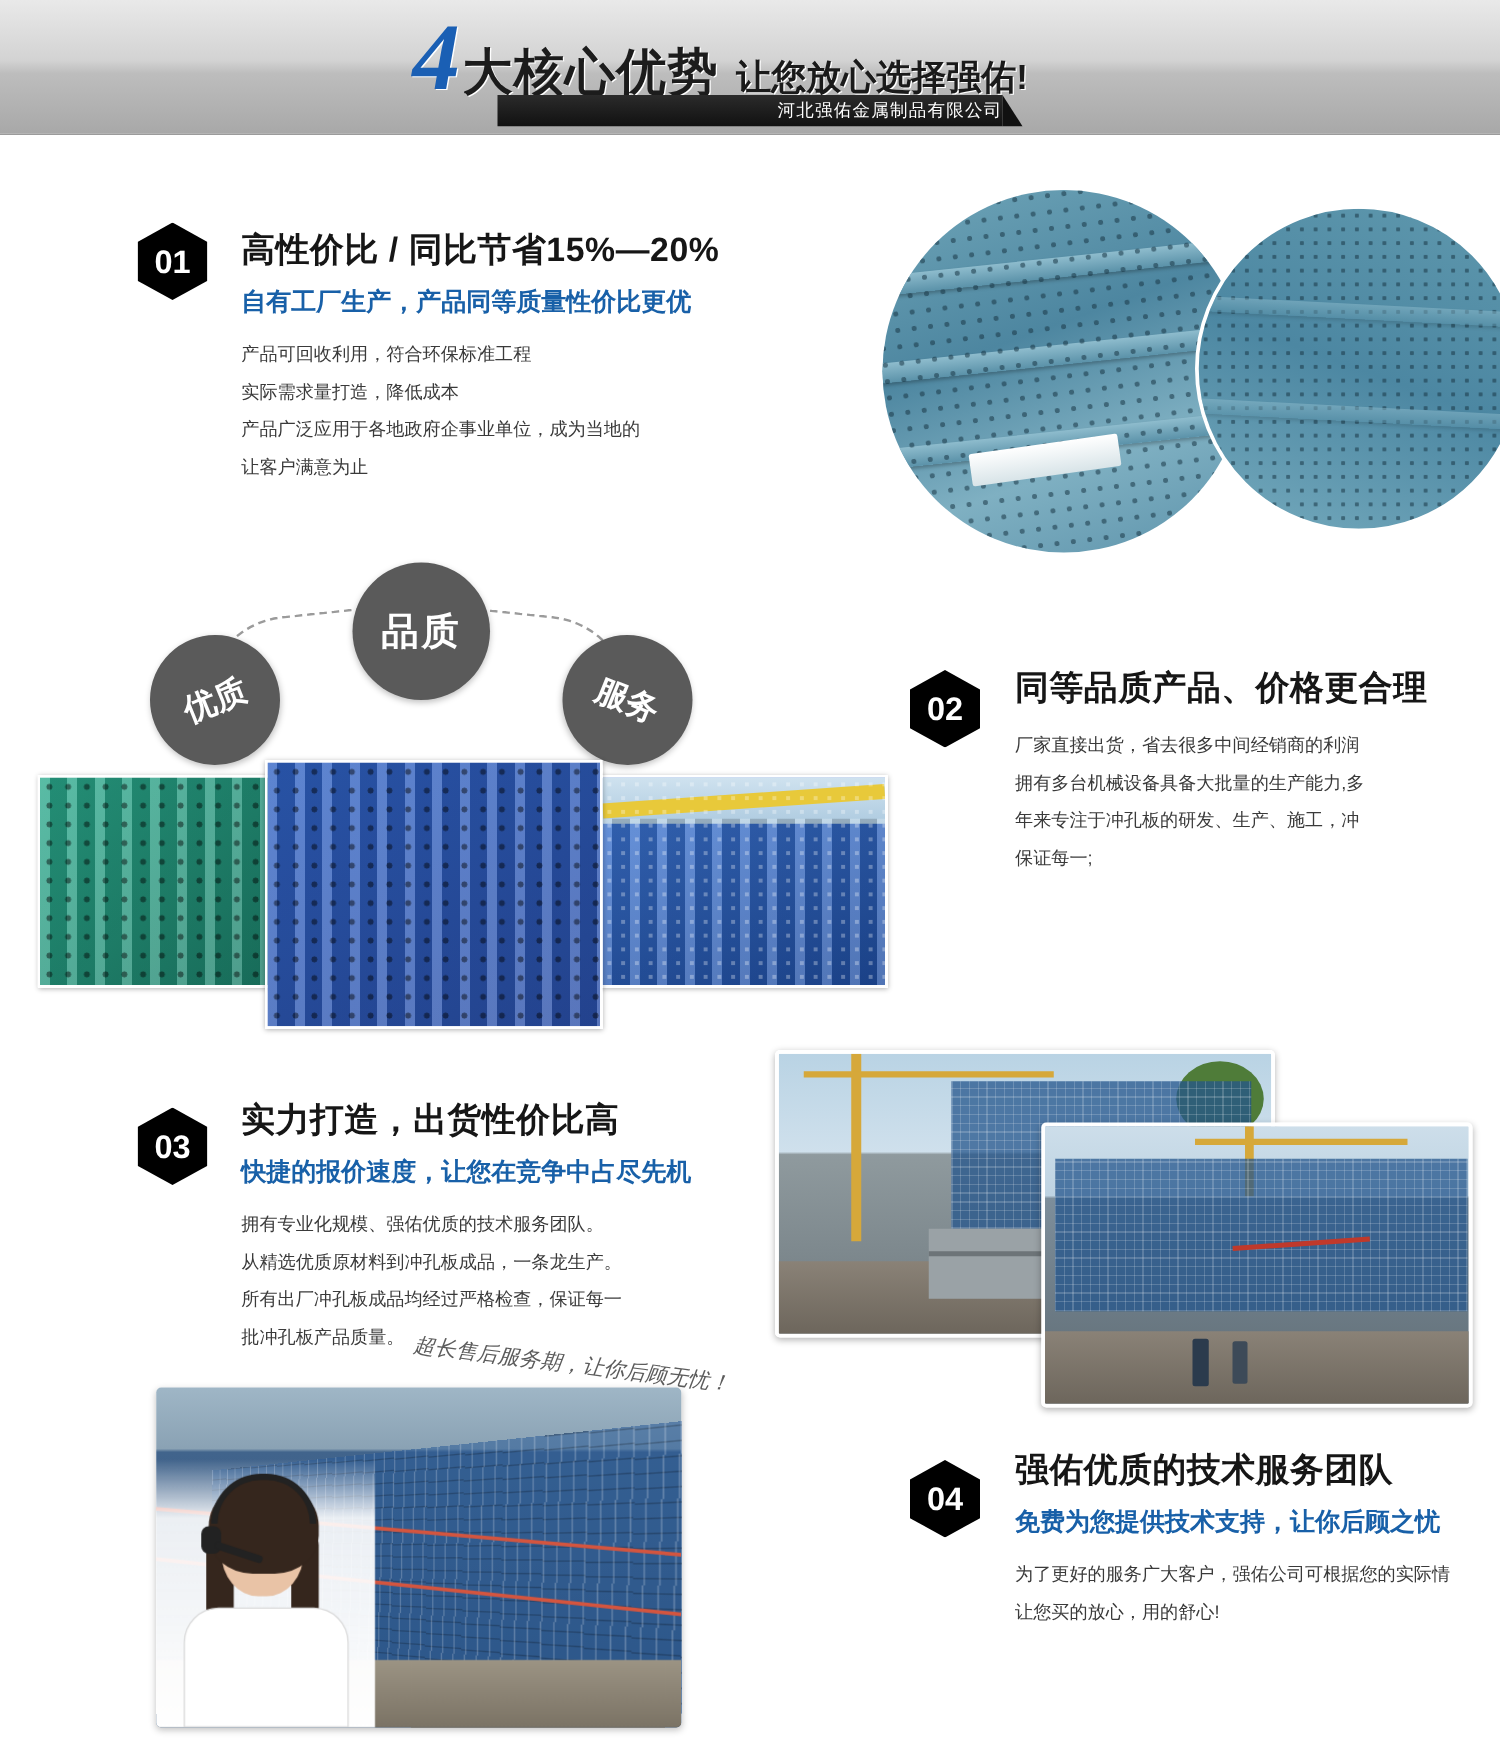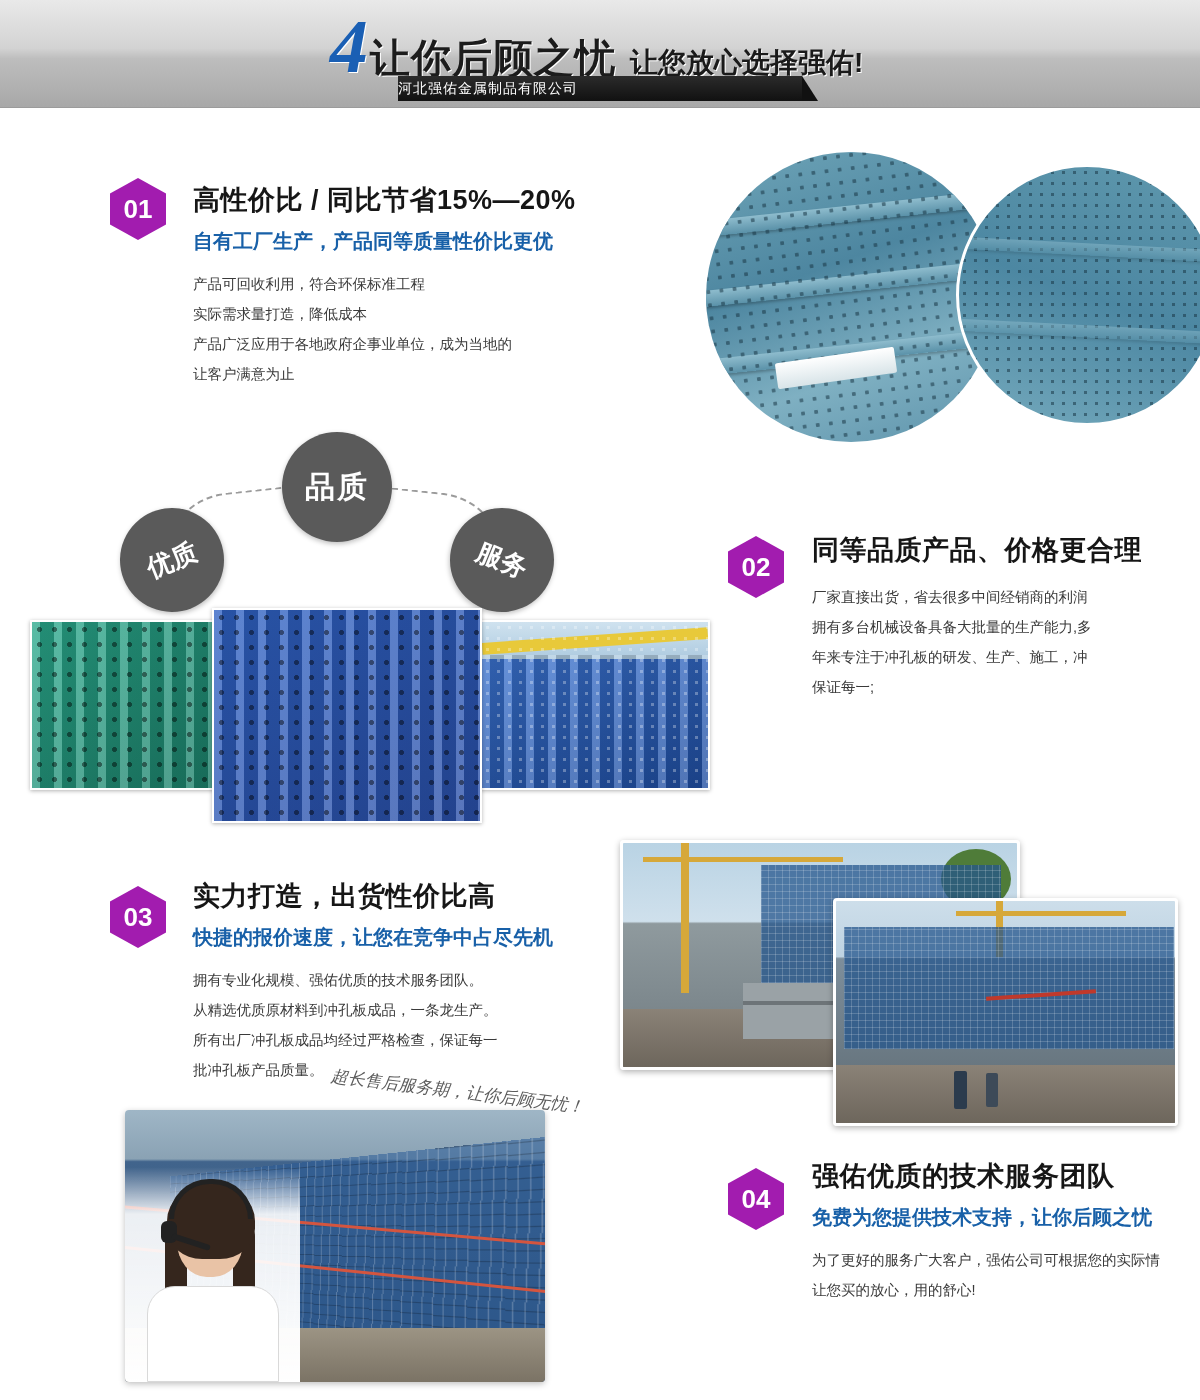--- a/index.html
+++ b/index.html
@@ -44,37 +44,37 @@
   .head-sub {
     font-size: 28px; font-weight: bold; color: #1a1a1a;
     margin-left: 14px;
     text-shadow: 1px 1px 0 #ffffff;
   }
   .header-ribbon {
     position: absolute;
     left: 398px; top: 76px;
     width: 404px; height: 25px;
     background: linear-gradient(to bottom,#2b2b2b,#111111);
-    display: flex; align-items: center; justify-content: flex-start;
+    display: flex; align-items: center; justify-content: flex-end;
   }
   .header-ribbon:after {
     content: "";
     position: absolute;
     right: -16px; top: 0;
     border-top: 25px solid transparent;
     border-left: 16px solid #111111;
   }
   .header-ribbon span {
     color: #ffffff; font-size: 14px; letter-spacing: 1px;
   }
 
   
   .hexnum {
     width: 56px; height: 62px;
-    background: #a21caf;
+    background: #000000;
     display: flex; align-items: center; justify-content: center;
     color: #fff; font-size: 26px; font-weight: bold;
     clip-path: polygon(50% 0%, 100% 25%, 100% 75%, 50% 100%, 0% 75%, 0% 25%);
   }
   .sec-title {
     font-size: 27px; font-weight: bold; color: #161616;
     letter-spacing: 0.5px;
   }
   .sec-sub {
     font-size: 20px; font-weight: bold; color: #1860a8;
@@ -119,21 +119,21 @@
 
   
   .bubbles { position: absolute; left: 100px; top: 430px; width: 520px; height: 190px; }
   .bubble {
     position: absolute; border-radius: 50%;
     background: #5a5a5a;
     display: flex; align-items: center; justify-content: center;
     color: #fff; font-weight: bold;
     box-shadow: 0 2px 5px rgba(0,0,0,.25);
   }
-  .bub-main { left: 182px; top: 2px; width: 110px; height: 110px; font-size: 30px; letter-spacing: 2px; }
+  .bub-main { left: 182px; top: 20px; width: 110px; height: 110px; font-size: 30px; letter-spacing: 2px; }
   .bub-left { left: 20px; top: 78px; width: 104px; height: 104px; font-size: 26px; transform: rotate(-22deg); }
   .bub-right { left: 350px; top: 78px; width: 104px; height: 104px; font-size: 26px; transform: rotate(22deg); }
   .dashed-l {
     position: absolute; left: 60px; top: 62px; width: 150px; height: 80px;
     border-left: 2px dashed #9b9b9b; border-top: 2px dashed #9b9b9b;
     border-radius: 70px 0 0 0; transform: rotate(-6deg);
   }
   .dashed-r {
     position: absolute; left: 258px; top: 62px; width: 150px; height: 80px;
     border-right: 2px dashed #9b9b9b; border-top: 2px dashed #9b9b9b;
@@ -243,21 +243,21 @@
     white-space: nowrap;
   }
 </style>
 </head>
 <body>
 
 <div class="header">
   <div class="header-inner">
     <div class="header-title-row">
       <span class="big-four">4</span>
-      <span class="head-main">让你后顾之忧</span>
+      <span class="head-main">大核心优势</span>
       <span class="head-sub">让您放心选择强佑!</span>
     </div>
     <div class="header-ribbon">
       <span>河北强佑金属制品有限公司</span>
     </div>
   </div>
 </div>
 
 <div class="hexnum b01-num">
   <span>01</span>

